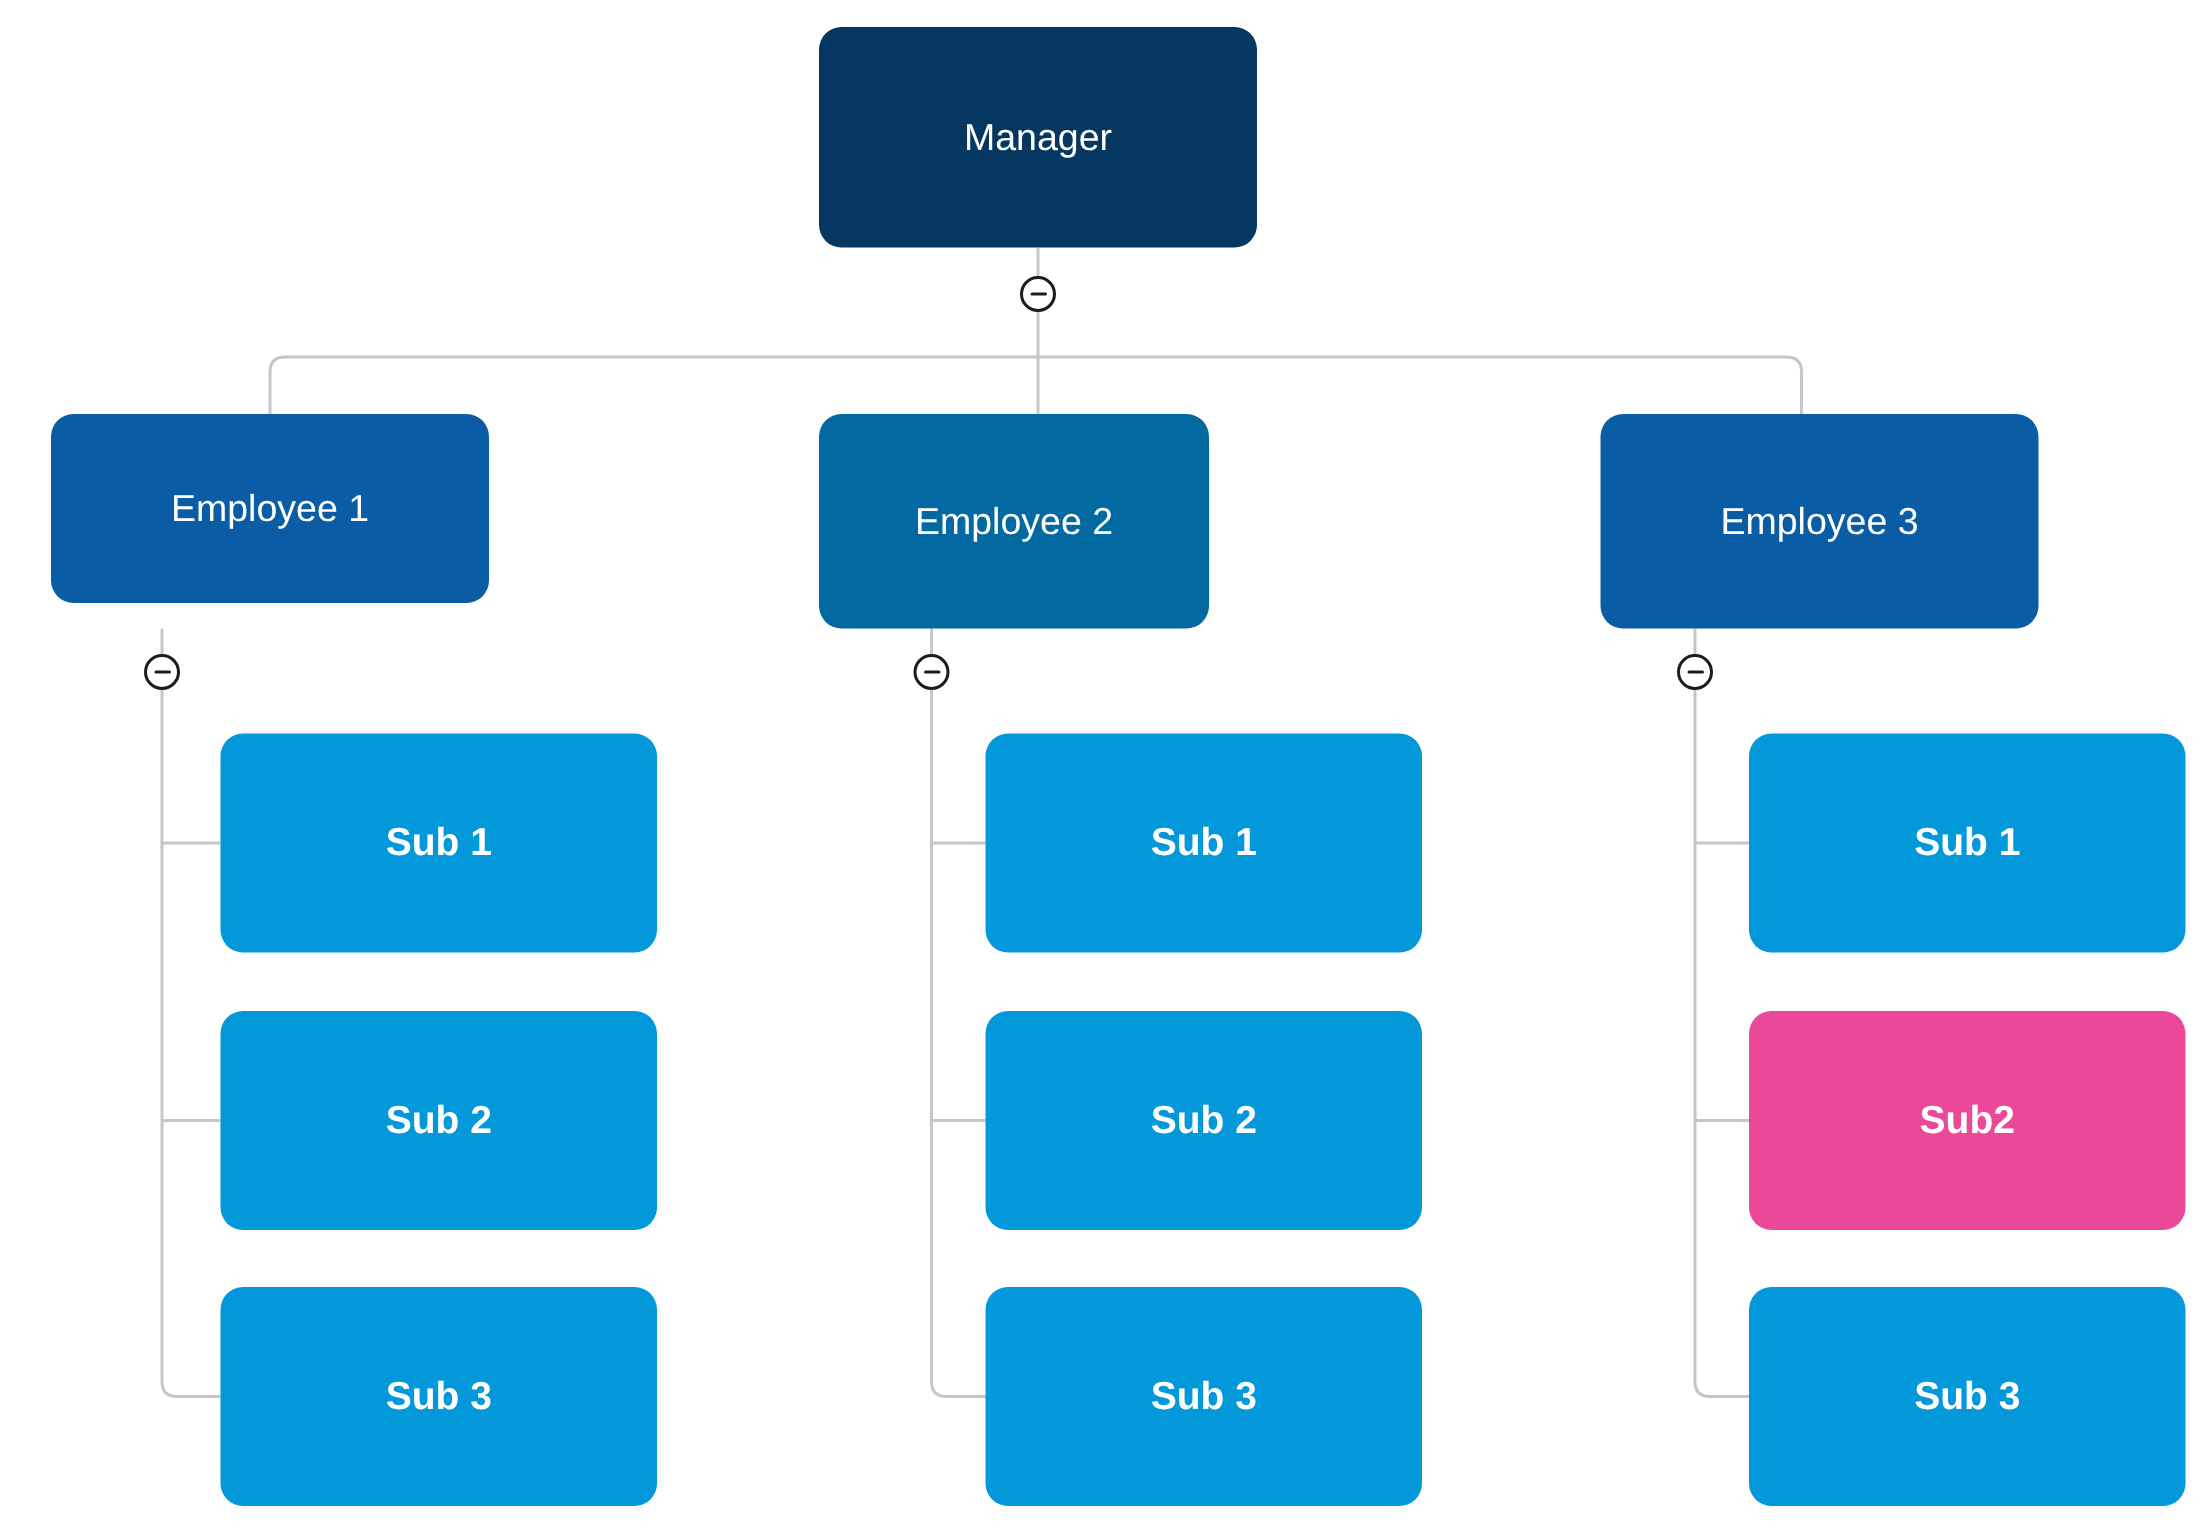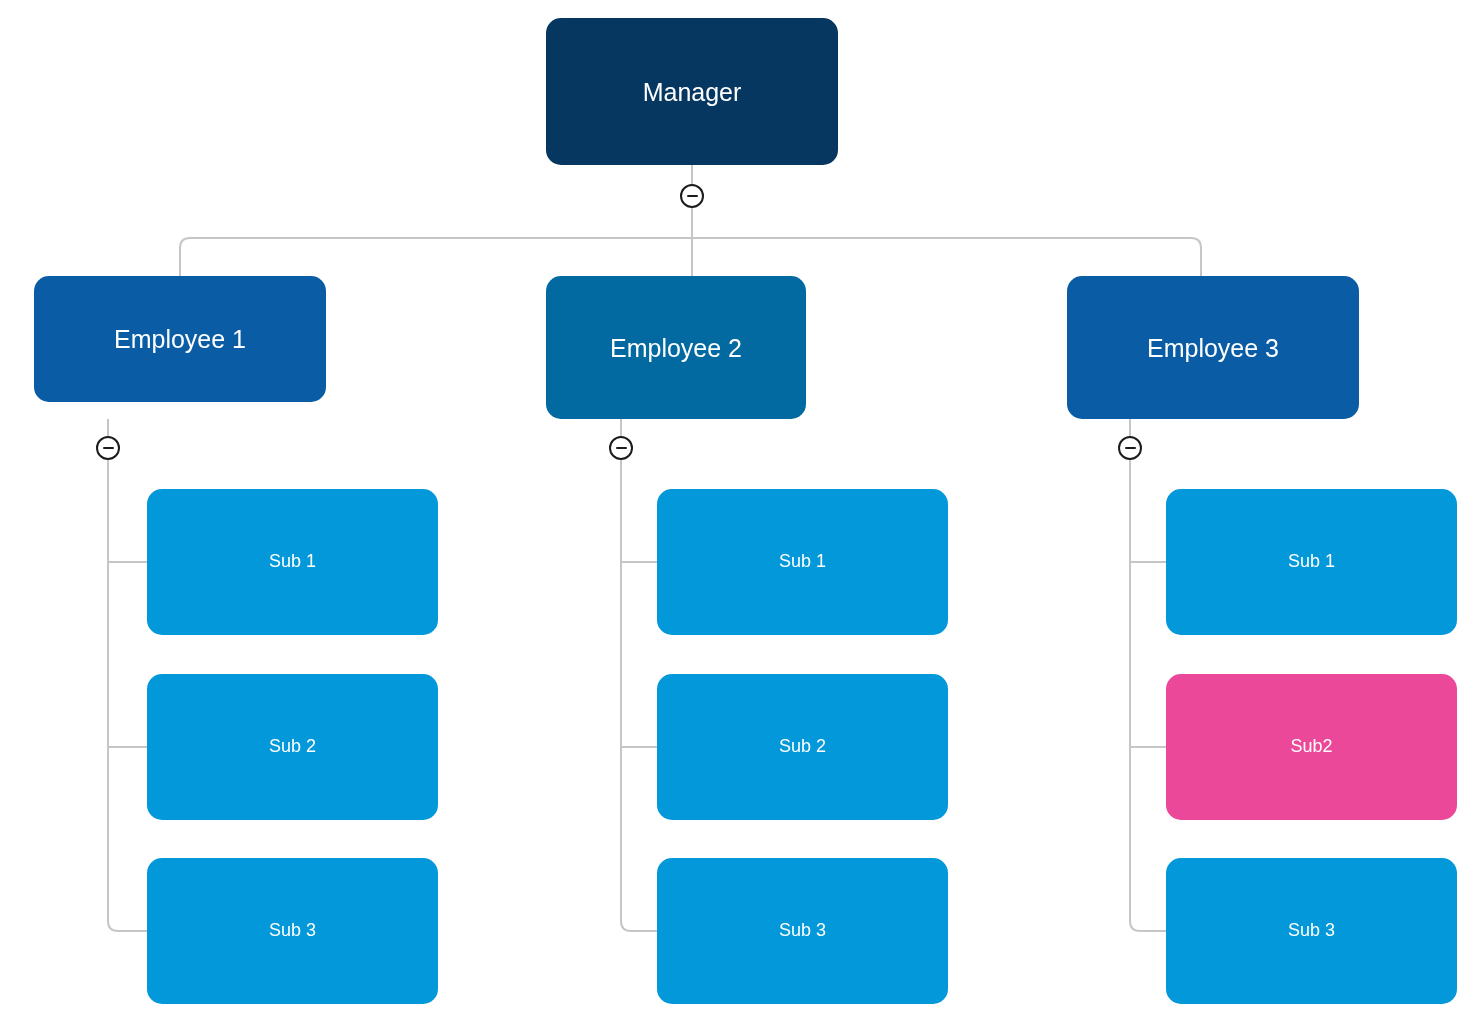--- a/index.html
+++ b/index.html
@@ -44,22 +44,22 @@
   }
   .node.level-root {
     font-size: 25px;
     font-weight: 400;
   }
   .node.level-mid {
     font-size: 25px;
     font-weight: 400;
   }
   .node.level-leaf {
-    font-size: 18px;
-    font-weight: 400;
+    font-size: 26px;
+    font-weight: 700;
   }
   .toggle {
     position: absolute;
     box-sizing: border-box;
     width: 24px;
     height: 24px;
     border-radius: 50%;
     background: #ffffff;
     border: 2px solid #1c1c1c;
     display: flex;

